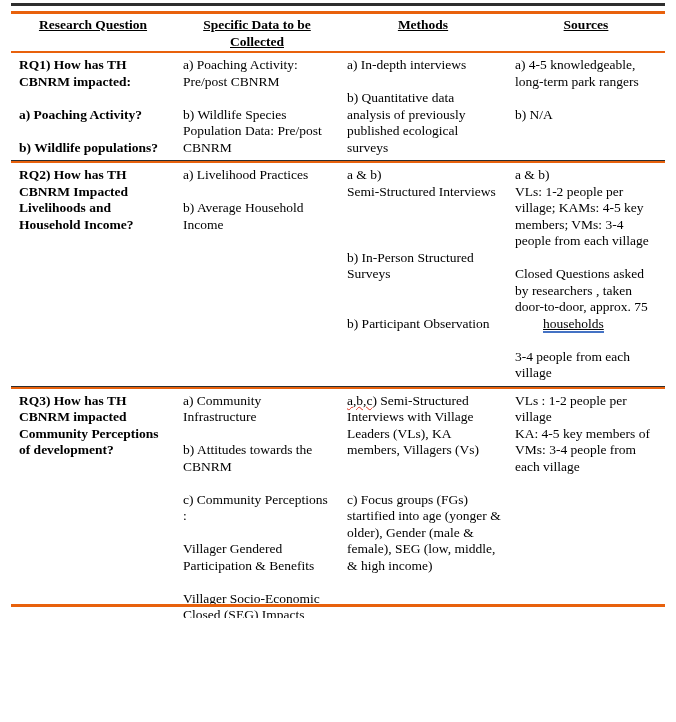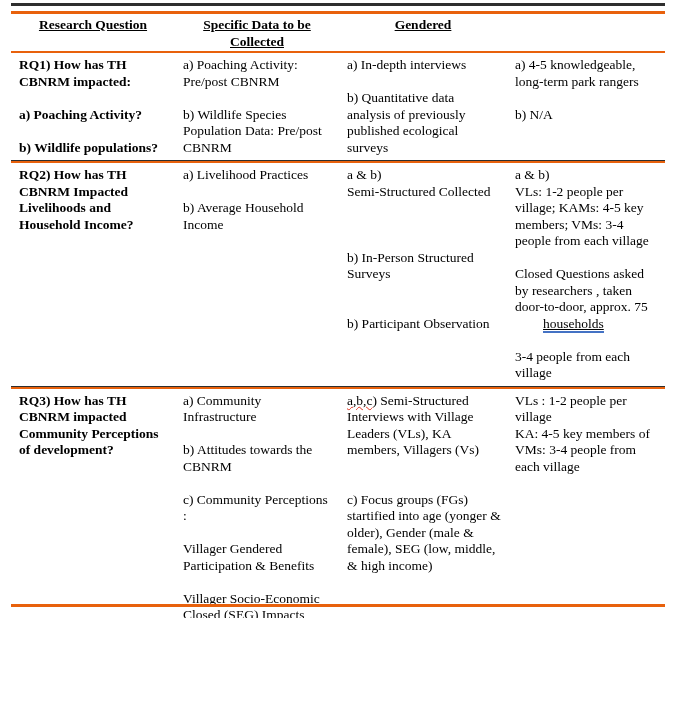--- a/index.html
+++ b/index.html
@@ -47,21 +47,24 @@
     <div class="rule rule-top-orange"></div>
 
     <div class="grid">
       <div class="hcell">
         <span class="hu">Research Question</span>
       </div>
       <div class="hcell">
         <span class="hu">Specific Data to be Collected</span>
       </div>
       <div class="hcell">
-        <span class="hu">Gendered</span>
+        <span class="hu">Methods</span>
+      </div>
+      <div class="hcell">
+        <span class="hu">Sources</span>
       </div>
     </div>
 
     <div class="rule rule-thin"></div>
 
     <div id="rows">
         <div class="grid">
           <div class="cell cell-question">
             <p class="para"><span>RQ1) How has TH CBNRM impacted:</span></p>
             <p class="para">&nbsp;</p>
@@ -92,21 +95,21 @@
           <div class="cell cell-question">
             <p class="para"><span>RQ2) How has TH CBNRM Impacted Livelihoods and Household Income?</span></p>
           </div>
           <div class="cell cell-data">
             <p class="para"><span>a) Livelihood Practices</span></p>
             <p class="para">&nbsp;</p>
             <p class="para"><span>b) Average Household Income</span></p>
           </div>
           <div class="cell cell-methods">
             <p class="para"><span>a &amp; b)</span></p>
-            <p class="para"><span>Semi-Structured Collected</span></p>
+            <p class="para"><span>Semi-Structured Interviews</span></p>
             <p class="para">&nbsp;</p>
             <p class="para">&nbsp;</p>
             <p class="para">&nbsp;</p>
             <p class="para"><span>b) In-Person Structured Surveys</span></p>
             <p class="para">&nbsp;</p>
             <p class="para">&nbsp;</p>
             <p class="para"><span>b) Participant Observation</span></p>
           </div>
           <div class="cell cell-sources">
             <p class="para"><span>a &amp; b)</span></p>

